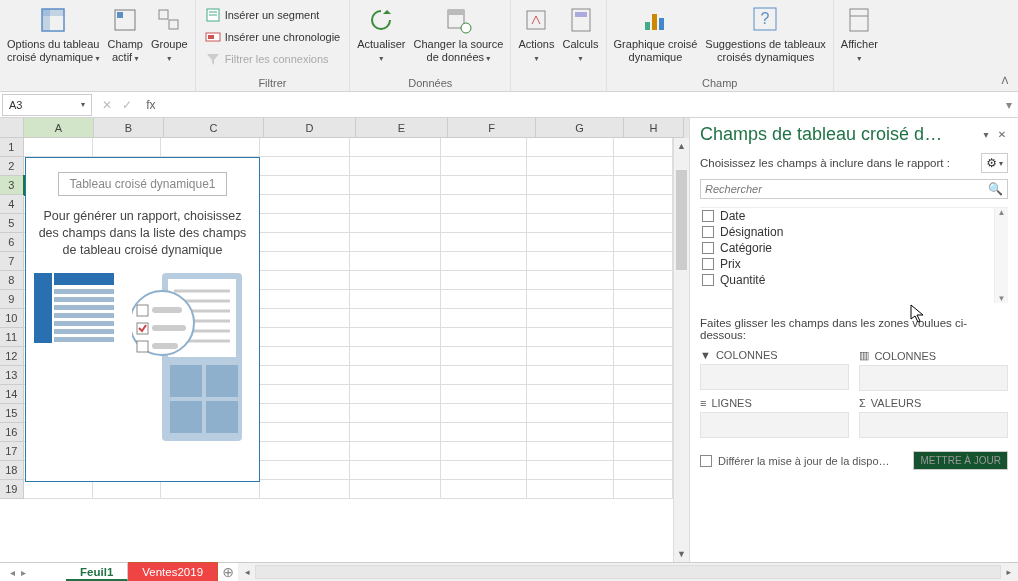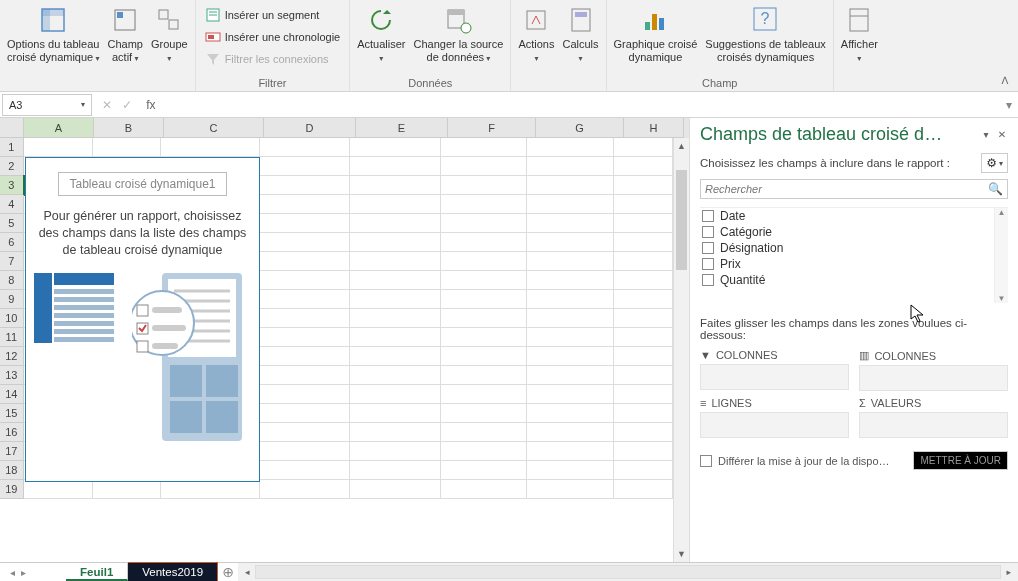--- a/index.html
+++ b/index.html
@@ -64,29 +64,29 @@
   .search-box input { border:none; outline:none; flex:1; font-size:11px; font-style:italic; color:#888; background:transparent;}
   .field-list { border-top:1px solid #eee; height:96px; position:relative;}
   .field-list .fscroll { position:absolute; right:0; top:0; bottom:0; width:14px; background:#f6f6f6; border-left:1px solid #eee; display:flex; flex-direction:column; justify-content:space-between; align-items:center; font-size:8px; color:#888;}
   .field-item { display:flex; align-items:center; gap:6px; padding:1px 2px; font-size:12px; color:#333;}
   .field-item .cb { width:12px; height:12px; border:1px solid #888; background:#fff;}
   .drag-prompt { font-size: 11.5px; color: #444; margin: 14px 0 8px 0;}
   .zones { display:grid; grid-template-columns: 1fr 1fr; grid-template-rows: 1fr 1fr; gap: 6px 10px; }
   .zone-label { font-size:11px; color:#555; display:flex; align-items:center; gap:5px; margin-bottom:3px;}
   .zone-box { height:26px; background:#f3f3f3; border:1px solid #e3e3e3;}
   .defer-row { display:flex; align-items:center; gap:6px; margin-top:12px; font-size:11px; color:#555;}
-  .defer-row .upd-btn { margin-left:auto; background:#000000; border:1px solid #ccc; padding:3px 6px; color:#999; font-size:10px;}
+  .defer-row .upd-btn { margin-left:auto; background:#14532d; border:1px solid #ccc; padding:3px 6px; color:#999; font-size:10px;}
 
   
   .status-bar { height: 19px; display:flex; border-top:1px solid #ccc;}
   .sheet-tabs { display:flex; align-items:flex-end; gap:0; padding-left: 30px; background:#fff;}
   .tab-nav { display:flex; gap:6px; padding: 0 10px; align-items:center; color:#888; font-size:10px;}
   .sheet-tab { padding: 2px 14px; border-top:1px solid #ccc; border-right:1px solid #ccc; font-size:11.5px; background:#fff; height:19px; line-height:15px; cursor:pointer;}
   .sheet-tab.active { border-bottom: 2px solid #217346; font-weight:bold; color:#217346;}
-  .sheet-tab.colored { background:#0f172a; color:#fff; border-color:#c55a2d;}
+  .sheet-tab.colored { background:#ef4444; color:#fff; border-color:#c55a2d;}
   .add-tab { width:20px; text-align:center; color:#888; font-size:14px; cursor:pointer; line-height:17px;}
   .hscroll-status { flex:1; display:flex; align-items:center; padding:0 4px; background:#f1f1f1; gap:2px;}
   .hscroll-status .track{flex:1; height:14px; background:#e8e8e8; border:1px solid #ddd;}
   .hscroll-status .arr{font-size:9px; color:#666; padding:0 3px;}
   
   .cursor-pointer { position:absolute; left:910px; top:304px; font-size:16px; color:#000; pointer-events:none; z-index:100;}
   
   svg { display:block; }
 </style>
 </head>
@@ -566,25 +566,25 @@
       <input type="text" placeholder="Rechercher" style="">
       <span style="color:#2a6fb0;">🔍</span>
     </div>
     <div class="field-list" id="field-list">
       <div class="field-item">
           <span class="cb"></span>
           <span>Date</span>
         </div>
         <div class="field-item">
           <span class="cb"></span>
-          <span>Catégorie</span>
+          <span>Désignation</span>
         </div>
         <div class="field-item">
           <span class="cb"></span>
-          <span>Désignation</span>
+          <span>Catégorie</span>
         </div>
         <div class="field-item">
           <span class="cb"></span>
           <span>Prix</span>
         </div>
         <div class="field-item">
           <span class="cb"></span>
           <span>Quantité</span>
         </div>
         <div class="fscroll">

